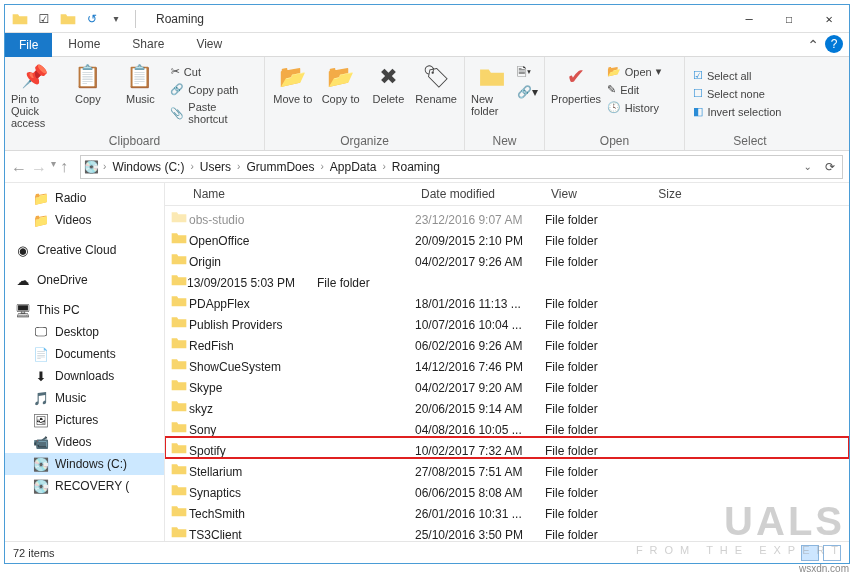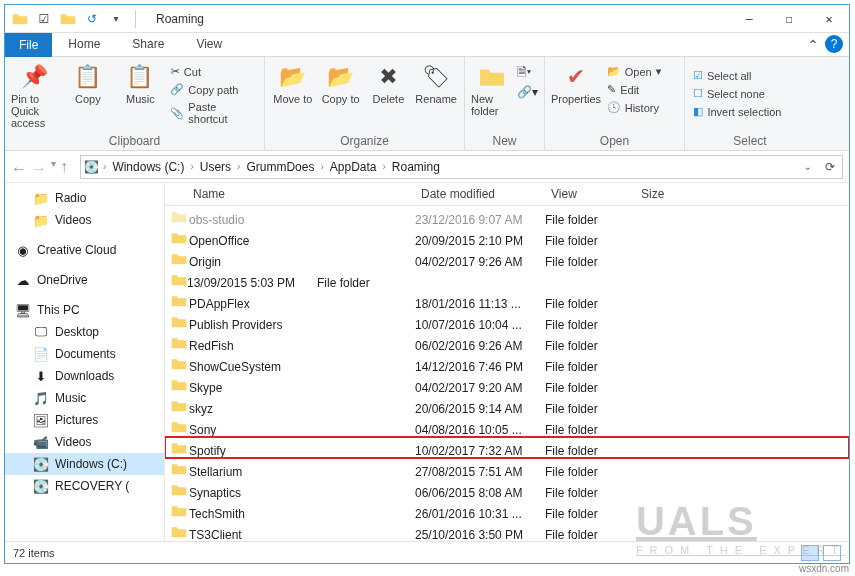--- a/index.html
+++ b/index.html
@@ -44,36 +44,36 @@
 .np-item { display:flex; align-items:center; gap:6px; padding:3px 4px 3px 24px; font-size:12px; color:#222; white-space:nowrap; overflow:hidden; text-overflow:ellipsis;}
 .np-item.sel { background:#cce8ff; }
 .np-icn { width:16px; height:16px; display:inline-flex; align-items:center; justify-content:center; font-size:13px;}
 
 .list { flex:1; overflow:hidden; position:relative;}
 .colhead { display:flex; border-bottom:1px solid #e8e8e8; font-size:12px; color:#444;}
 .colhead > div { padding:4px 6px; }
 .c-name { width:250px; padding-left:28px !important;}
 .c-date { width:130px; }
 .c-type { width:90px; }
-.c-size { width:70px; }
+.c-size { width:70px;text-align:center; }
 .rows { }
 .row { display:flex; align-items:flex-end; font-size:12px; color:#222; height:21px;}
 .row.hl { outline:2px solid #e02020; outline-offset:-1px; }
 .r-icn { width:22px; text-align:center; color:#f3c44d; padding-left:6px;}
 .r-name { width:228px; padding-left:2px; white-space:nowrap; overflow:hidden; }
 .r-date { width:130px; white-space:nowrap;}
 .r-type { width:90px; }
 .r-size { width:70px; }
 
 .status { height:22px; border-top:1px solid #e5e5e5; display:flex; align-items:center; padding:0 8px; font-size:11px; justify-content:space-between;}
 .view-icons { display:flex; gap:4px; }
 .view-icons span { width:18px; height:16px; border:1px solid #8ab5de; display:inline-block;}
 .view-icons span.sel { background:#cde6ff; }
 
-.watermark { position:absolute; right:10px; bottom:20px; font-family: Arial; text-align:left; color:rgba(150,150,150,.45); pointer-events:none;text-decoration:underline;}
+.watermark { position:absolute; right:10px; bottom:20px; font-family: Arial; text-align:right; color:rgba(150,150,150,.45); pointer-events:none;}
 .watermark .big { font-size:40px; font-weight:bold; letter-spacing:3px;}
 .watermark .sm { font-size:11px; letter-spacing:7px;}
 .site { position:absolute; right:6px; bottom:2px; font-size:10px; color:#888;}
 
 svg.folder { width:16px; height:14px; }
 </style>
 </head>
 <body>
 
 <div class="window">

